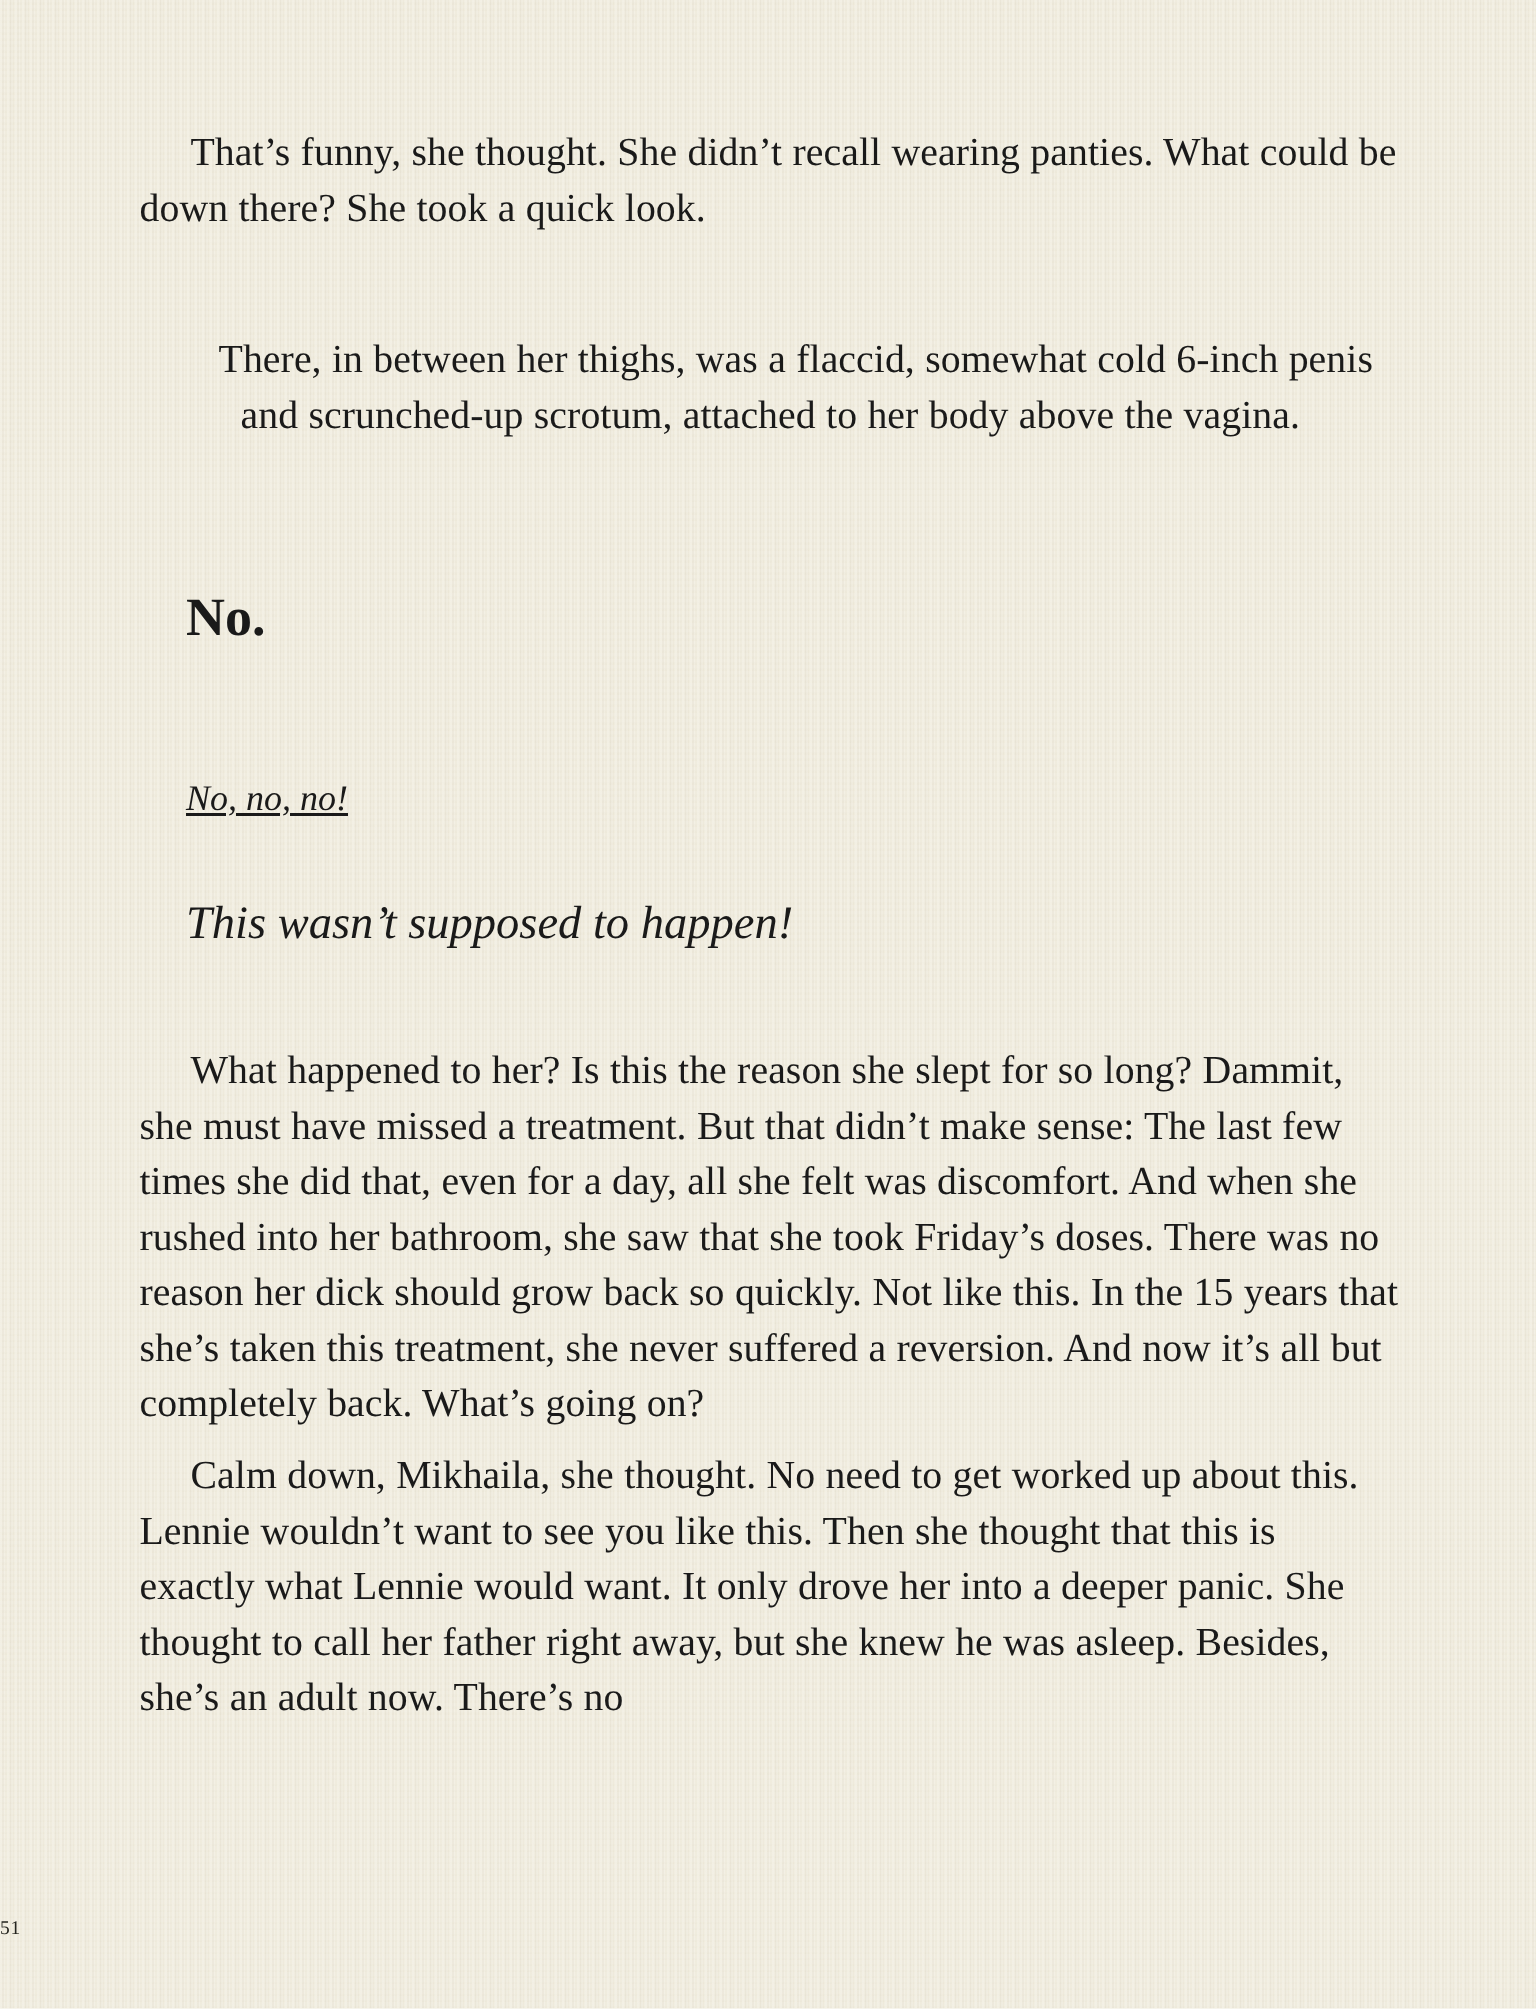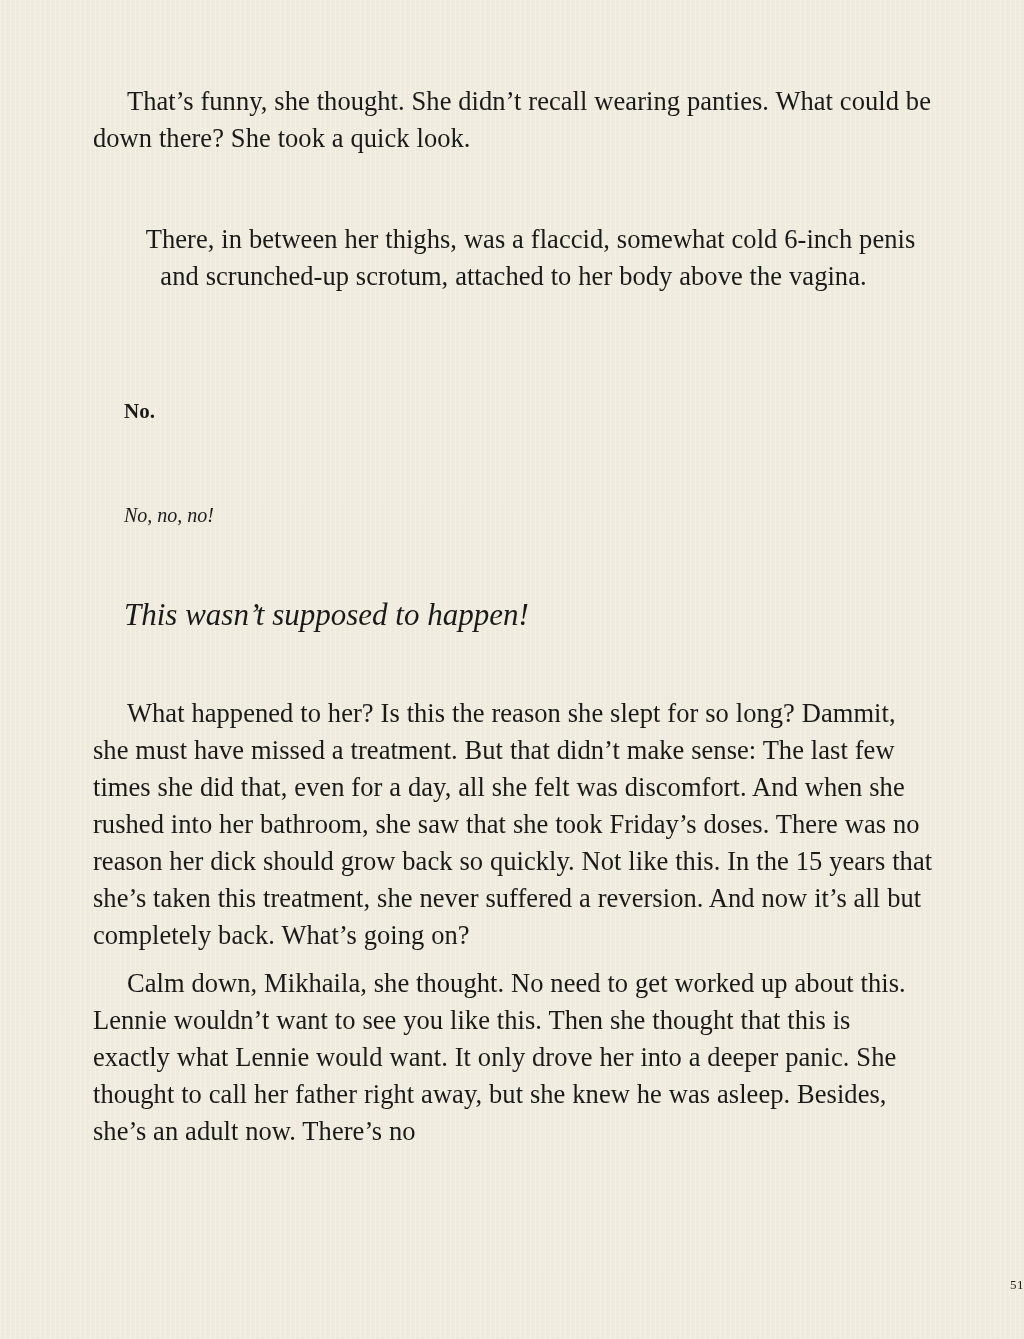--- a/index.html
+++ b/index.html
@@ -74,53 +74,54 @@
     word-spacing: 0.2px;
   }
 
   .para-a { top: 83px; }
   .para-b { top: 221px; text-align: center; }
 
   .shout {
     position: absolute;
     left: 124px;
     margin: 0;
-    font-size: 21px;
+    font-size: 36px;
     line-height: 37px;
     font-weight: bold;
     text-indent: 0;
   }
   .shout-no { top: 393px; }
 
   .whisper {
     position: absolute;
     left: 124px;
     margin: 0;
     font-style: italic;
     text-indent: 0;
     line-height: 37px;
   }
   .whisper-small {
-    top: 497px;
-    font-size: 20px;
+    top: 515px;
+    font-size: 24px;
+    text-decoration: underline;
   }
   .whisper-large {
     top: 596px;
     font-size: 31px;
   }
 
   .para-c { top: 695px; }
   .para-d { top: 965px; }
 
   .folio {
     position: absolute;
     top: 1277px;
     left: 0;
     width: 1024px;
-    text-align: right;
+    text-align: left;
     font-size: 13px;
     letter-spacing: 0.5px;
     color: #24241f;
     margin: 0;
   }
 </style>
 </head>
 <body>
 
 <div class="page">

